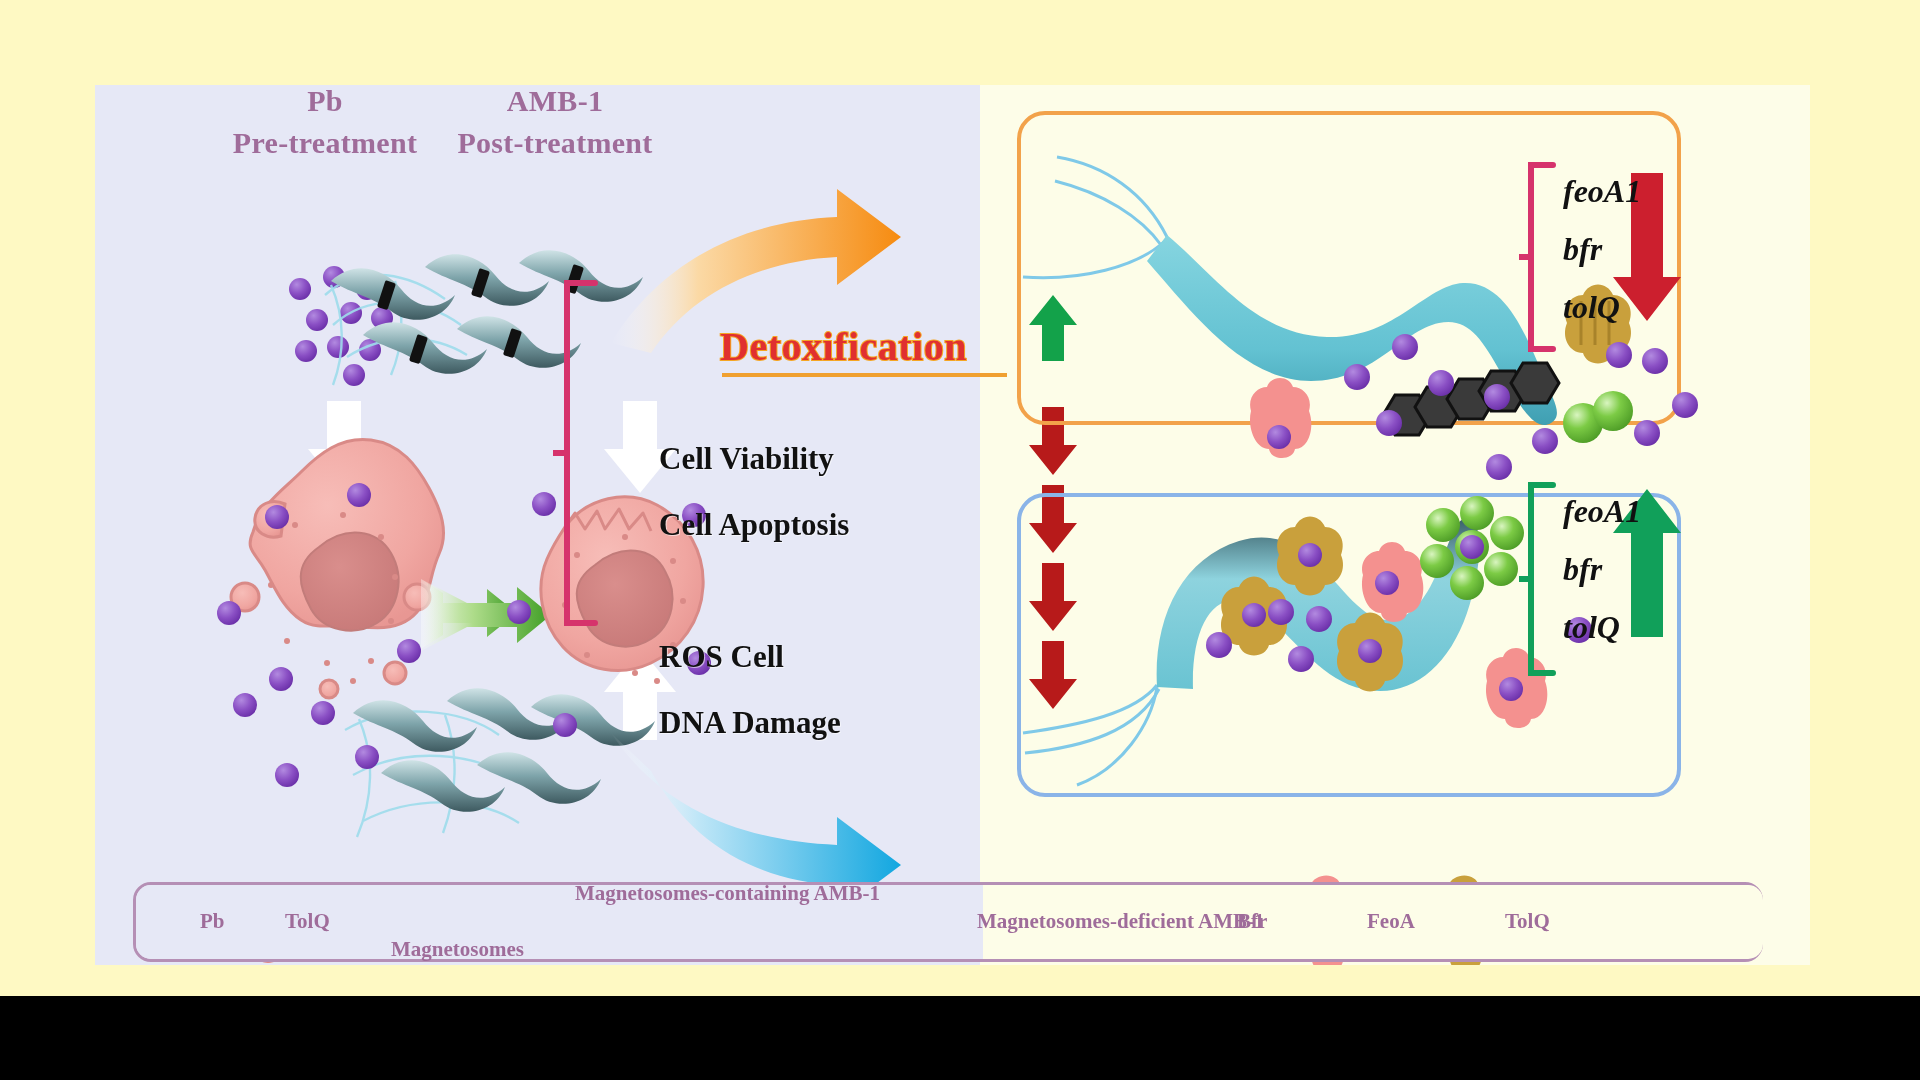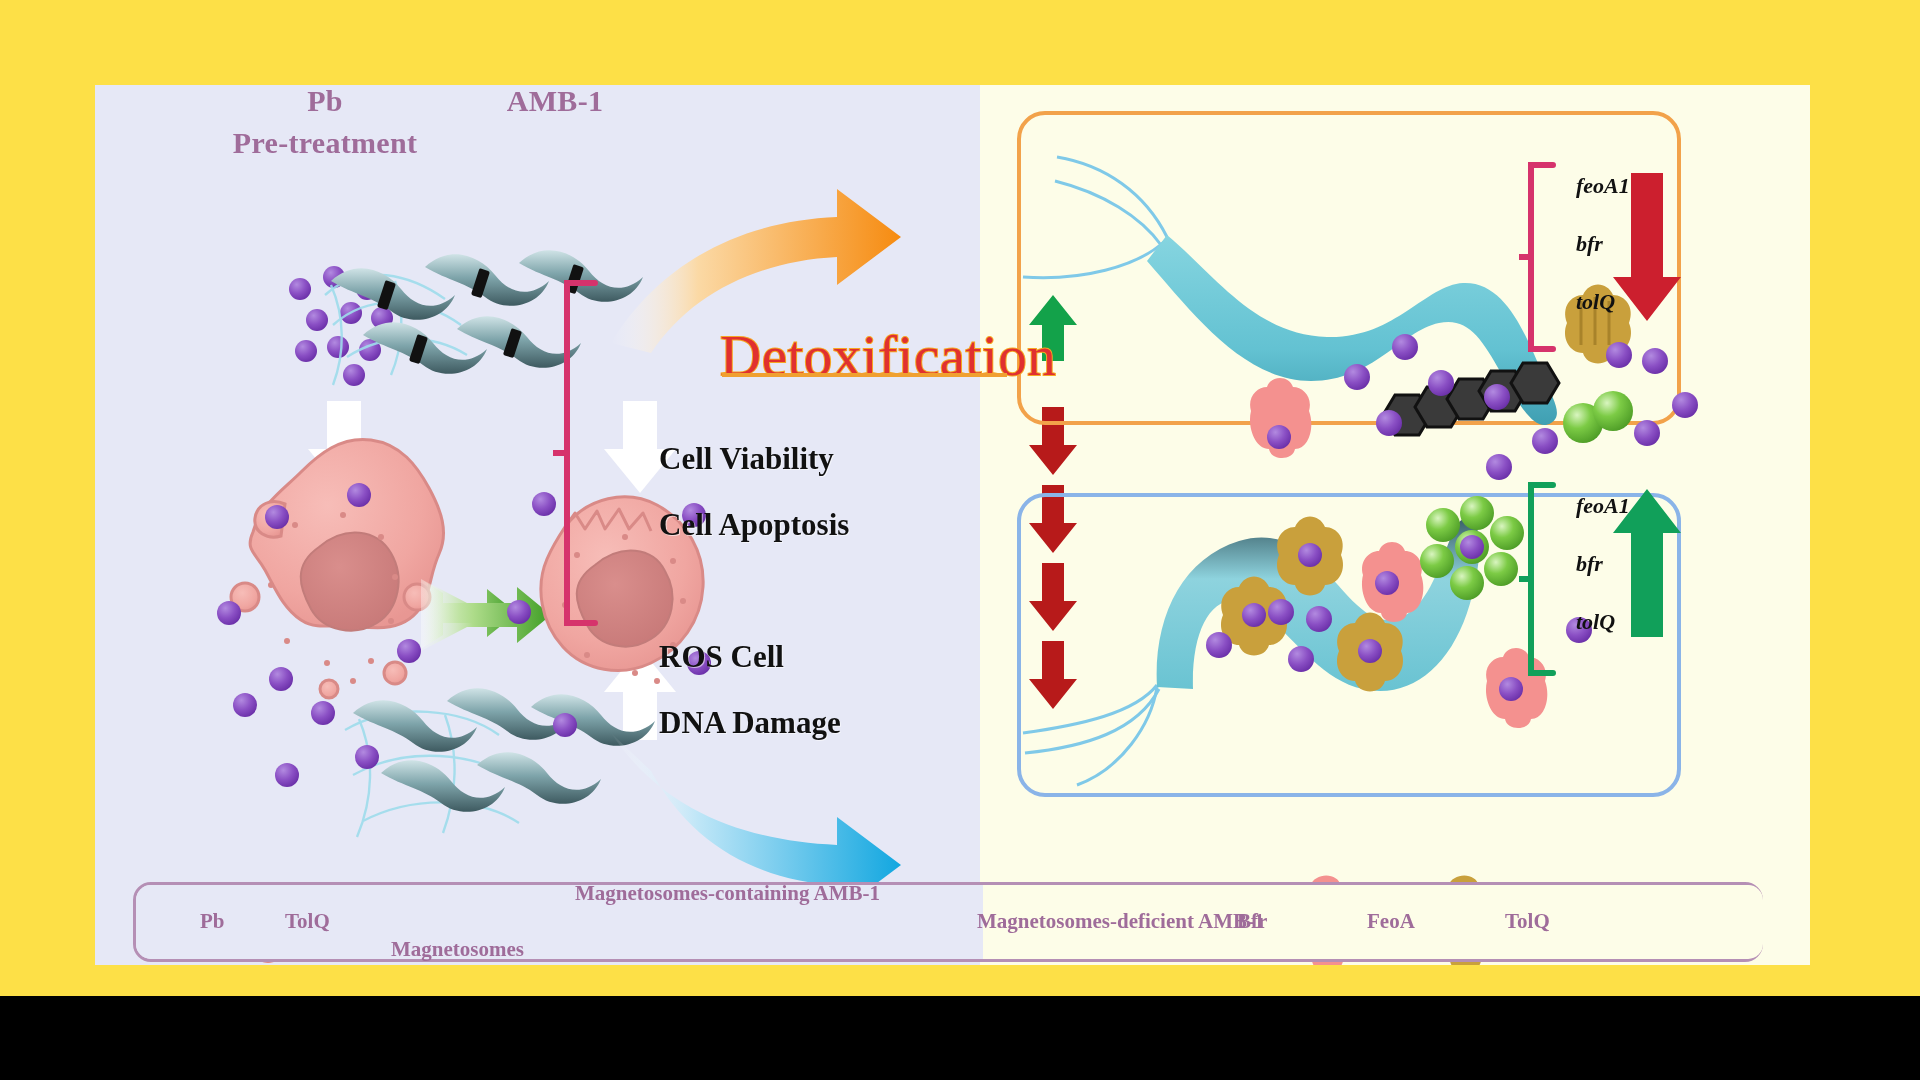--- a/index.html
+++ b/index.html
@@ -1,29 +1,29 @@
 <!DOCTYPE html>
 <html><head>
 <meta charset="utf-8">
 <style>
   html,body{margin:0;padding:0;background:#000;}
   body{width:1920px;height:1080px;overflow:hidden;font-family:"Liberation Serif",serif;}
-  #stage{position:relative;width:1920px;height:996px;background:#fde047;}
+  #stage{position:relative;width:1920px;height:996px;background:#fef9c3;}
   #figure{position:absolute;left:95px;top:85px;width:1715px;height:880px;overflow:hidden;}
   .bg-left{position:absolute;left:0;top:0;width:885px;height:880px;background:#e6e8f6;}
   .bg-right{position:absolute;left:885px;top:0;width:830px;height:880px;background:#fdfde8;}
   .lbl{position:absolute;color:#9f6c9a;font-weight:bold;text-align:center;letter-spacing:.3px;}
   .hdr{font-size:30px;line-height:42px;}
   .list-item{position:absolute;font-size:31px;font-weight:bold;color:#111;white-space:nowrap;
      text-shadow:1px 1px 0 rgba(255,255,255,.55);margin-top:32px;}
-  .detox{position:absolute;font-size:57px;font-weight:normal;font-style:normal;
+  .detox{position:absolute;font-size:40px;font-weight:bold;font-style:normal;
      color:#e03030;-webkit-text-stroke:2px #f5a623;paint-order:stroke fill;
      letter-spacing:.5px;white-space:nowrap;}
   .detox-ul{position:absolute;height:4px;background:#f0a030;}
-  .gene{position:absolute;font-style:italic;font-weight:bold;font-size:22px;color:#111;white-space:nowrap;margin-left:13px;}
+  .gene{position:absolute;font-style:italic;font-weight:bold;font-size:32px;color:#111;white-space:nowrap;}
   .legend-text{position:absolute;color:#9f6c9a;font-weight:bold;font-size:21px;white-space:nowrap;}
   .legend-box{position:absolute;left:38px;top:797px;width:1630px;height:80px;
      border:3px solid #b58fb5;border-radius:18px;box-sizing:border-box;}
   .legend-box-l{position:absolute;left:0;top:0;width:847px;height:100%;background:#e6e8f6;border-radius:15px 0 0 15px;}
   .legend-box-r{position:absolute;left:847px;top:0;width:780px;height:100%;background:#fdfde8;border-radius:0 15px 15px 0;}
   svg{position:absolute;left:0;top:0;overflow:visible;}
 </style>
 </head>
 <body>
 
@@ -414,20 +414,21 @@
       </g>
     </g>
   </svg>
 
   <div class="lbl hdr" style="left:110px;top:-5px;width:240px;">
     <div>Pb</div>
     <div>Pre-treatment</div>
   </div>
   <div class="lbl hdr" style="left:310px;top:-5px;width:300px;">
     <div>AMB-1</div>
+    <div>Post-treatment</div>
   </div>
 
   <div class="detox" style="left:625px;top:238px;">Detoxification</div>
   <div class="detox-ul" style="left:627px;top:288px;width:285px;"></div>
 
   <div class="list-item" style="left:564px;top:324px;">Cell Viability</div>
   <div class="list-item" style="left:564px;top:390px;">Cell Apoptosis</div>
   <div class="list-item" style="left:564px;top:522px;">ROS Cell</div>
   <div class="list-item" style="left:564px;top:588px;">DNA Damage</div>
 

